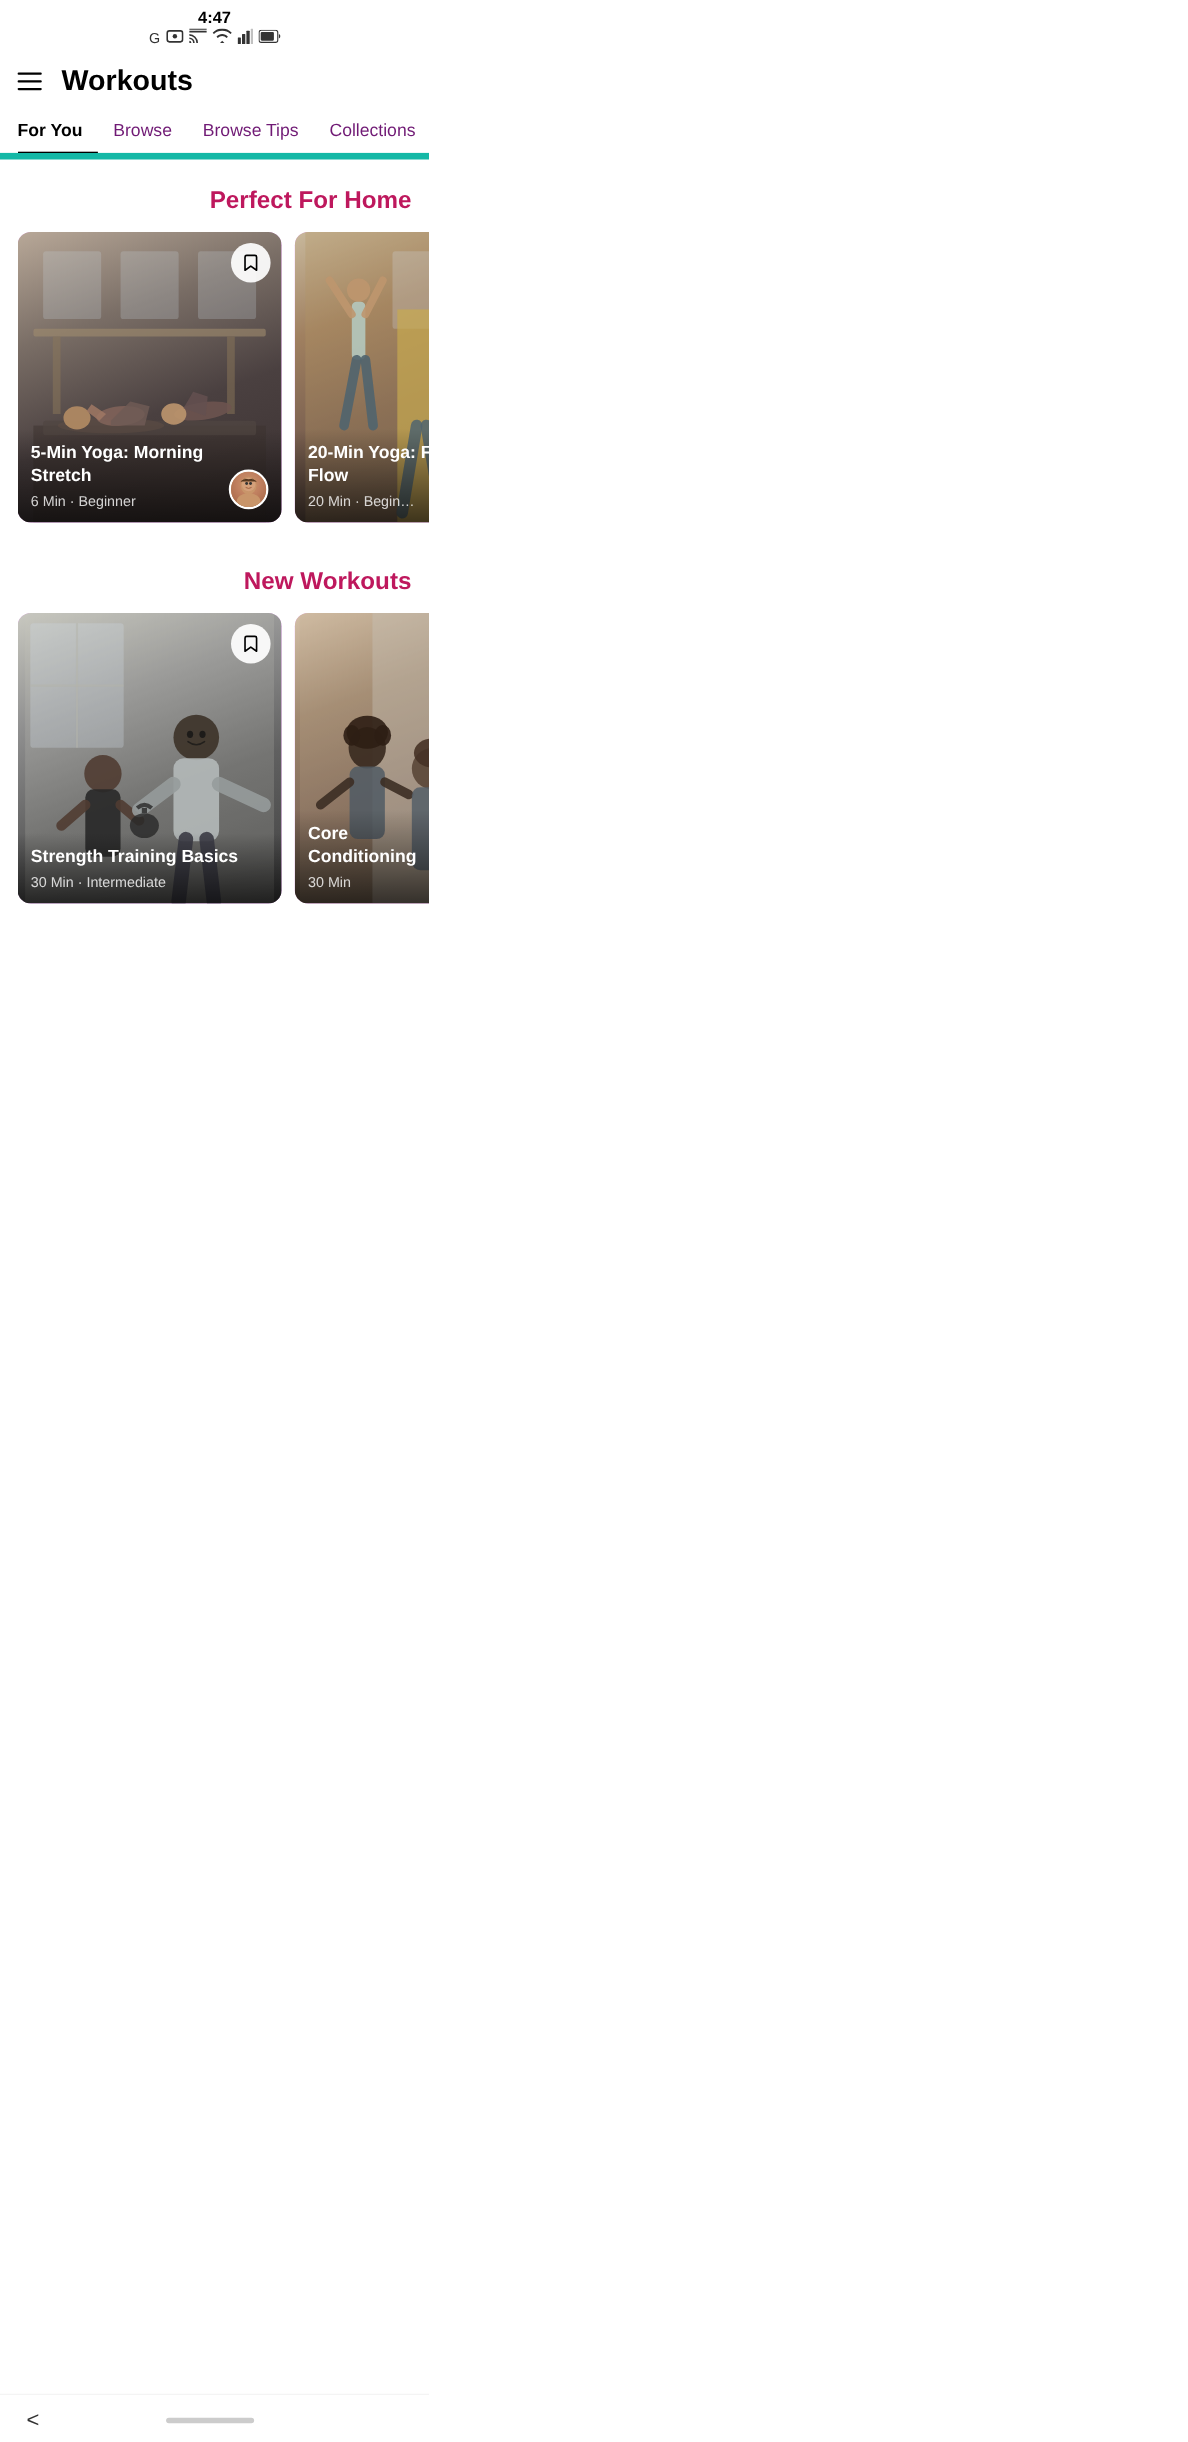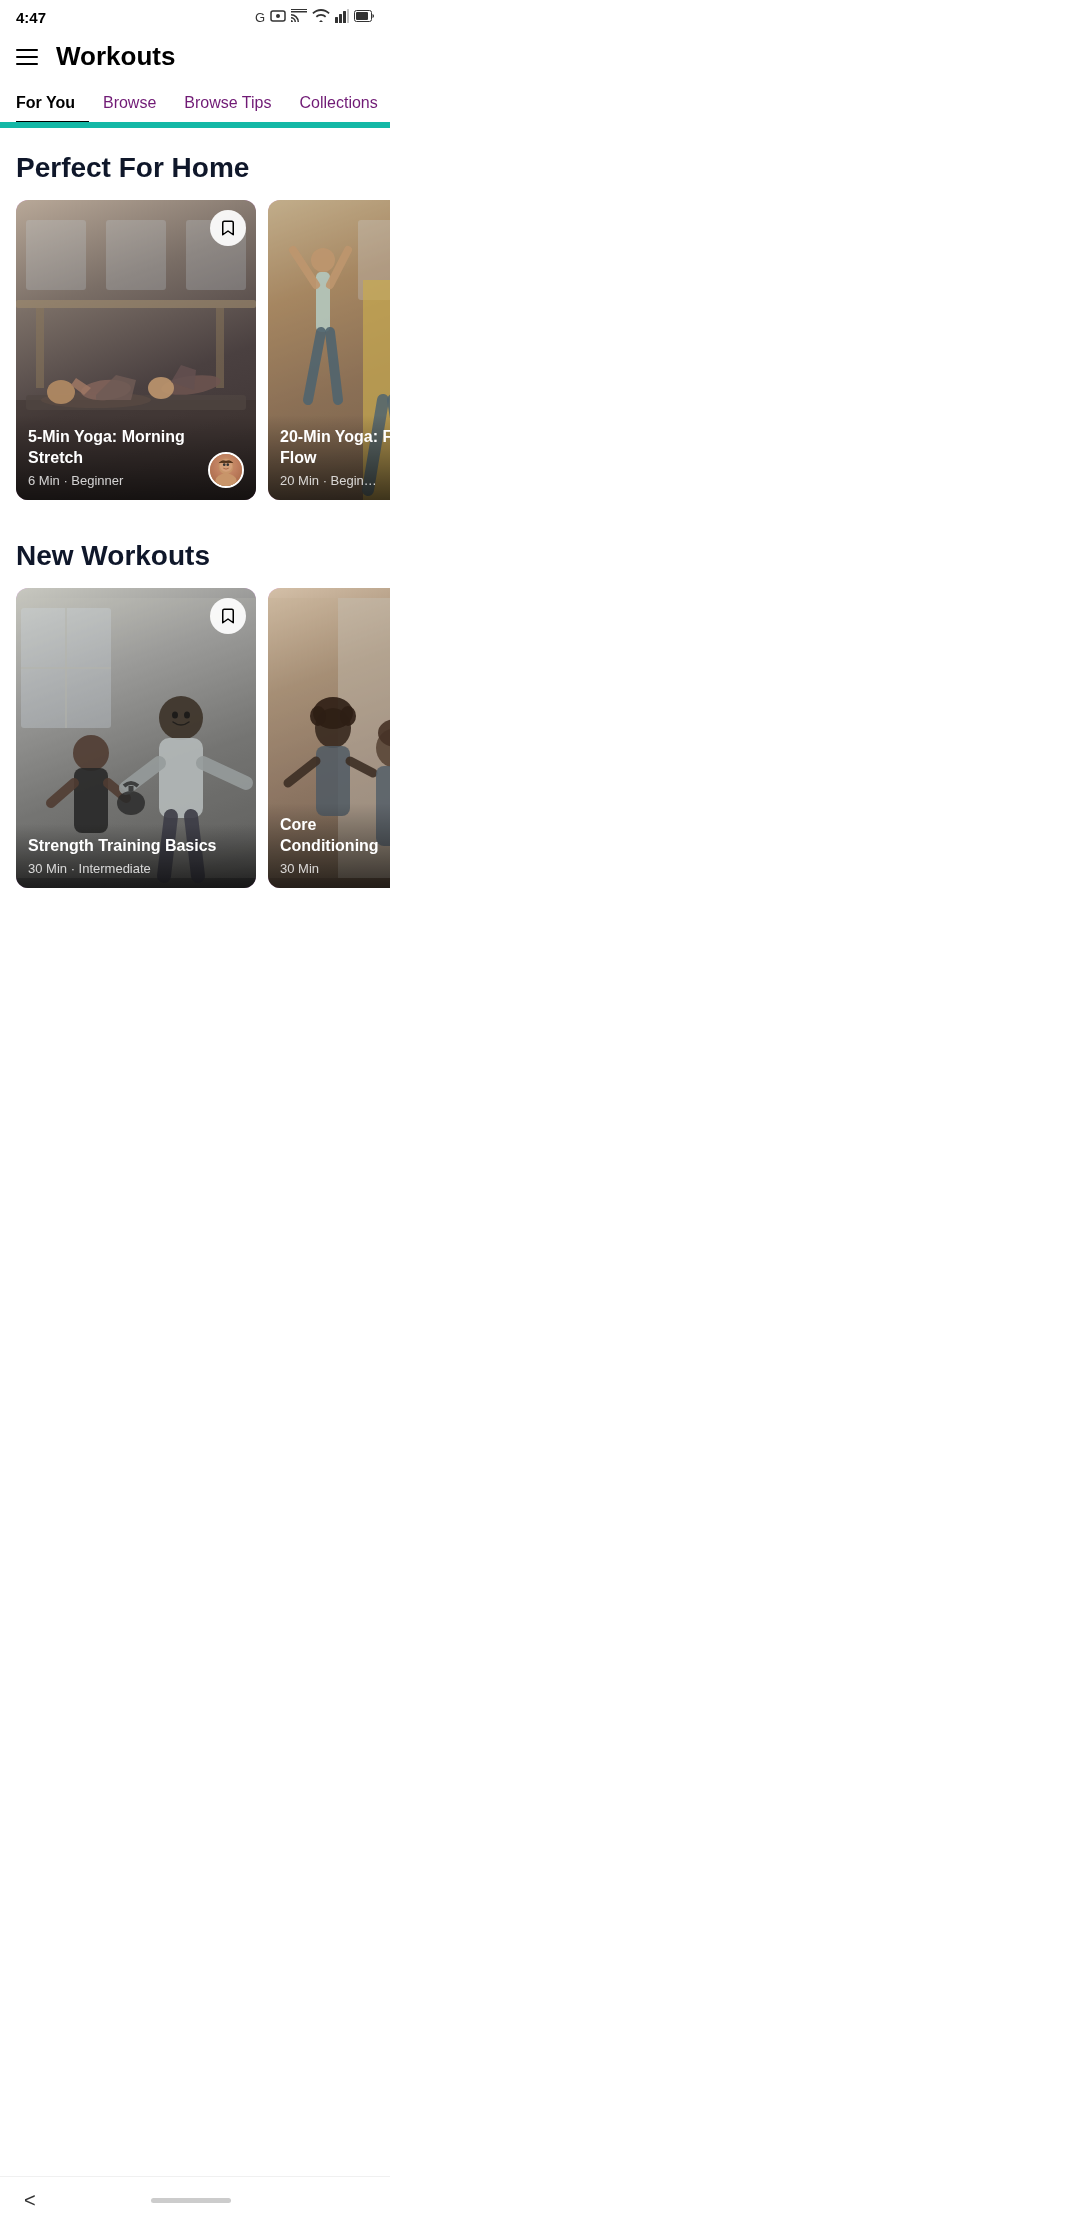--- a/index.html
+++ b/index.html
@@ -12,20 +12,21 @@
       overflow-x: hidden;
     }
 
     
     .status-bar {
       display: flex;
       justify-content: space-between;
       align-items: center;
       padding: 8px 16px 4px;
       background: #fff;
+      flex-direction: column;
     }
     .status-time {
       font-size: 15px;
       font-weight: 600;
       color: #000;
     }
     .status-icons {
       display: flex;
       align-items: center;
       gap: 5px;
@@ -94,45 +95,46 @@
       right: 0;
       height: 2px;
       background: #000;
     }
 
     
     .section {
       padding: 24px 16px 12px;
     }
     .section-title {
-      font-size: 28px;
+      font-size: 22px;
       font-weight: 700;
-      color: #0f172a;
+      color: #be185d;
       margin-bottom: 16px;
+      text-align: right;
     }
 
     
     .cards-row {
       display: flex;
       gap: 12px;
       overflow-x: auto;
       padding-bottom: 4px;
       scrollbar-width: none;
       margin: 0 -16px;
       padding: 0 16px 4px;
     }
     .cards-row::-webkit-scrollbar { display: none; }
 
     .workout-card {
       flex: 0 0 240px;
       border-radius: 12px;
       overflow: hidden;
       position: relative;
       background: #f0abfc;
-      height: 300px;
+      height: 264px;
       cursor: pointer;
     }
 
     
     .card-bg-1 {
       background: linear-gradient(160deg, #b8a898 0%, #7a6e66 30%, #4a4040 60%, #3a3030 100%);
       position: absolute;
       inset: 0;
     }
     .card-bg-2 {

